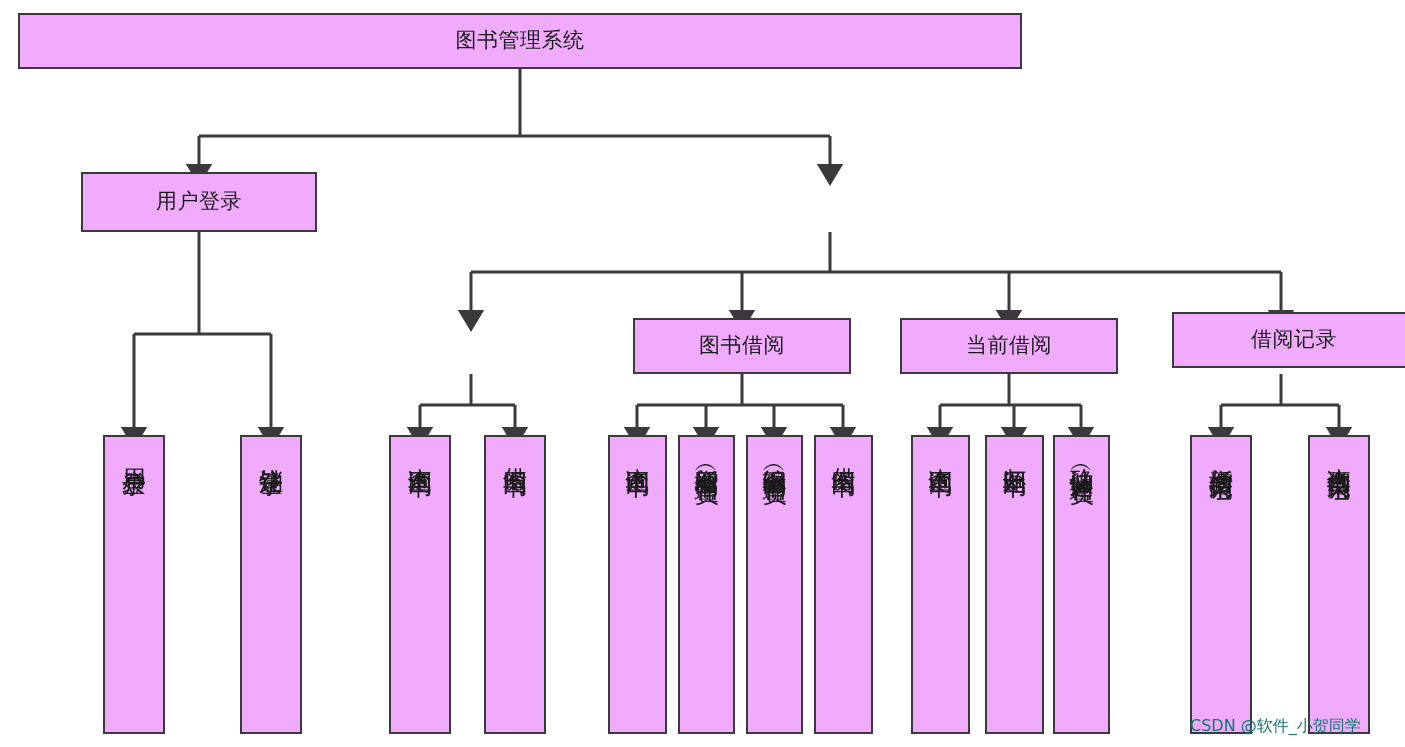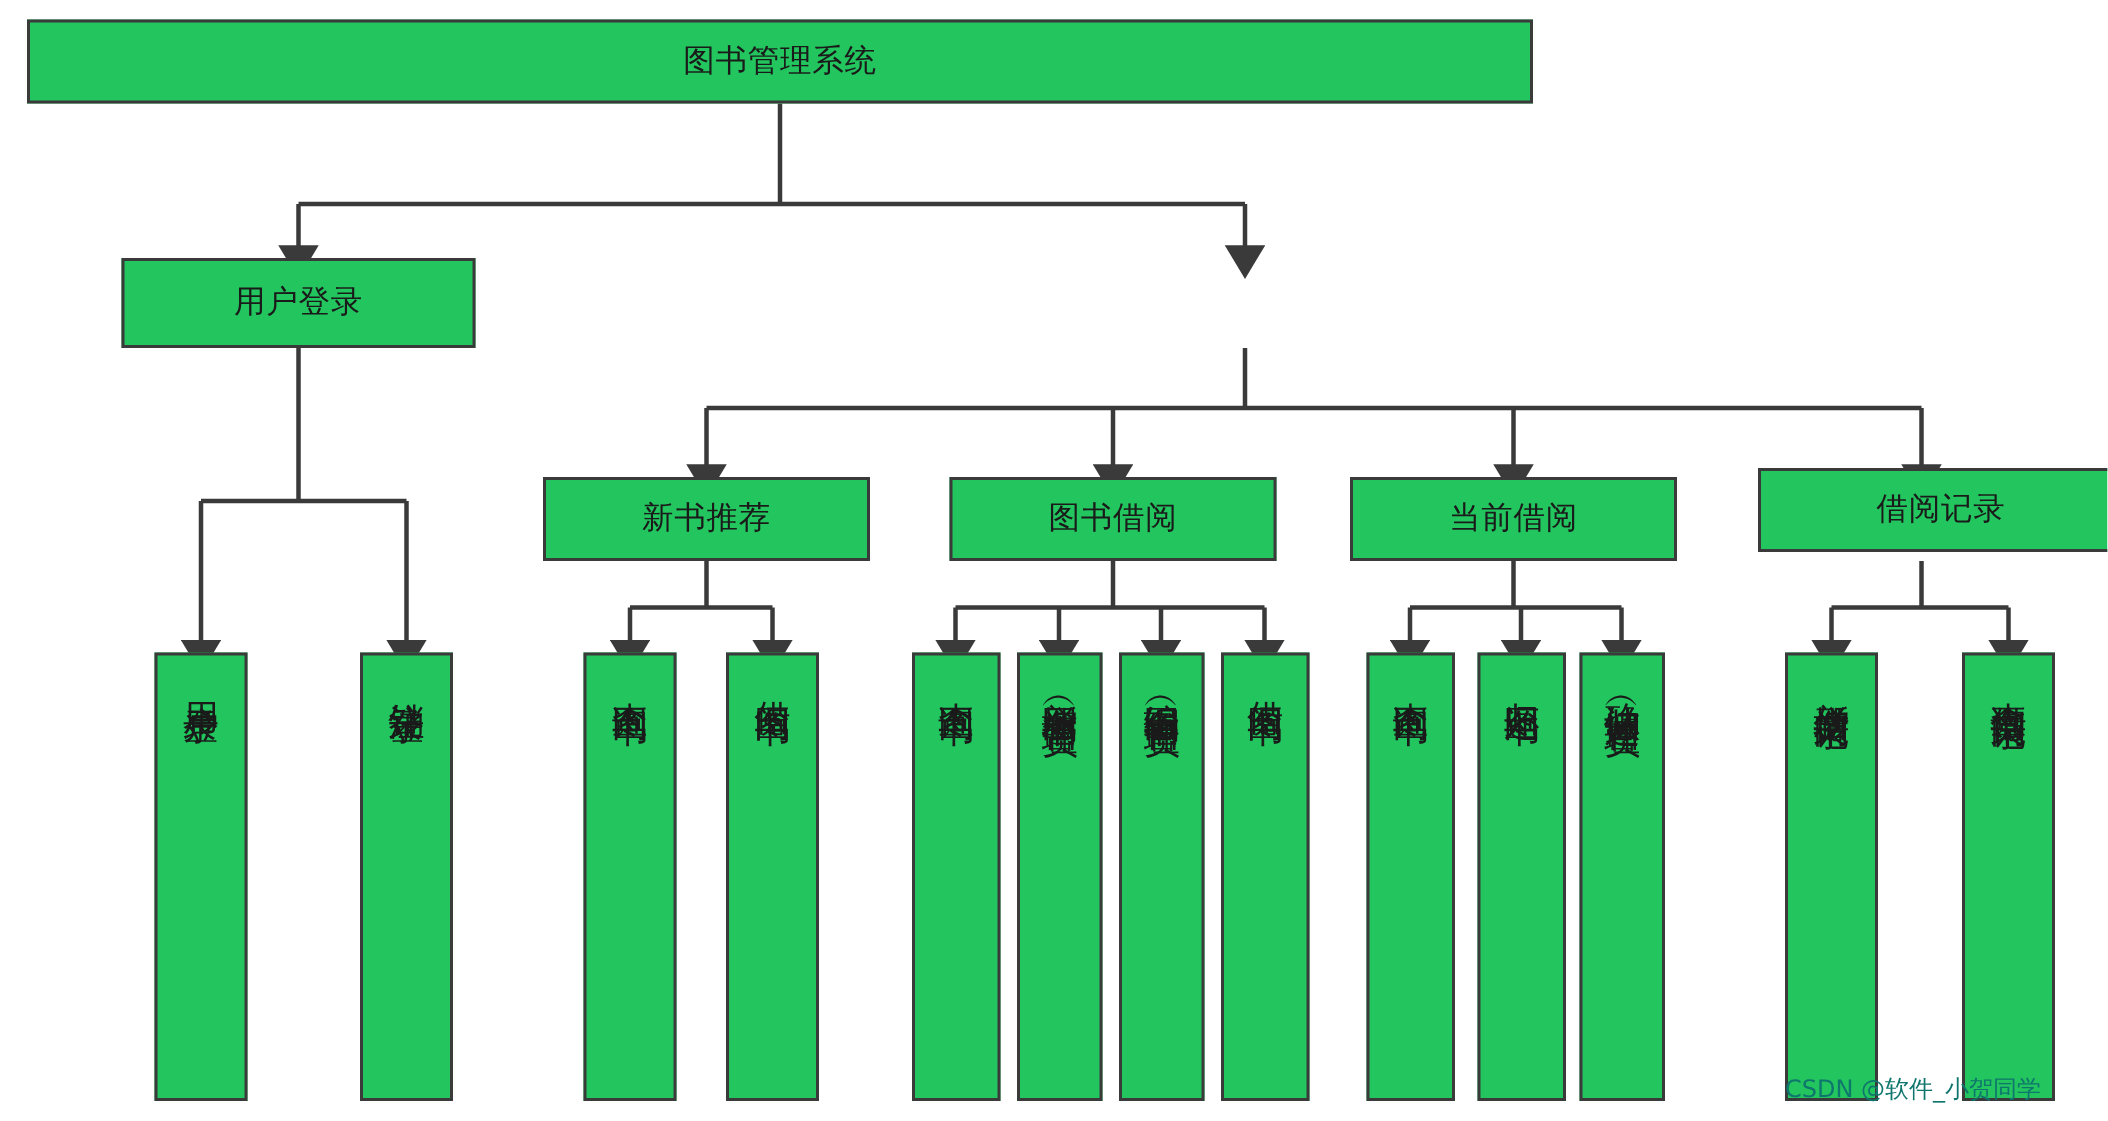--- a/index.html
+++ b/index.html
@@ -22,21 +22,21 @@
     position: absolute;
     left: 0;
     top: 0;
     width: 1405px;
     height: 747px;
     pointer-events: none;
   }
   .node {
     position: absolute;
     box-sizing: border-box;
-    background: #22c55e;
+    background: #f0abfc;
     border: 2px solid #3a3a3a;
     display: flex;
     align-items: center;
     justify-content: center;
     color: #1a1a1a;
     line-height: 1.12;
     z-index: 2;
   }
   .node .label {
     display: block;
@@ -132,23 +132,20 @@
   </svg>
 
   <div class="node horiz" style="left: 18px; top: 13px; width: 1004px; height: 56px;">
     <span class="label">图书管理系统</span>
   </div>
 
   <div class="node horiz" style="left: 81px; top: 172px; width: 236px; height: 60px;">
     <span class="label">用户登录</span>
   </div>
 
-  <div class="node horiz" style="left: 362px; top: 318px; width: 218px; height: 56px;">
-    <span class="label">新书推荐</span>
-  </div>
   <div class="node horiz" style="left: 633px; top: 318px; width: 218px; height: 56px;">
     <span class="label">图书借阅</span>
   </div>
   <div class="node horiz" style="left: 900px; top: 318px; width: 218px; height: 56px;">
     <span class="label">当前借阅</span>
   </div>
   <div class="node horiz" style="left: 1172px; top: 312px; width: 244px; height: 56px; font-family: Liberation Serif, serif;">
     <span class="label">借阅记录</span>
   </div>
 

